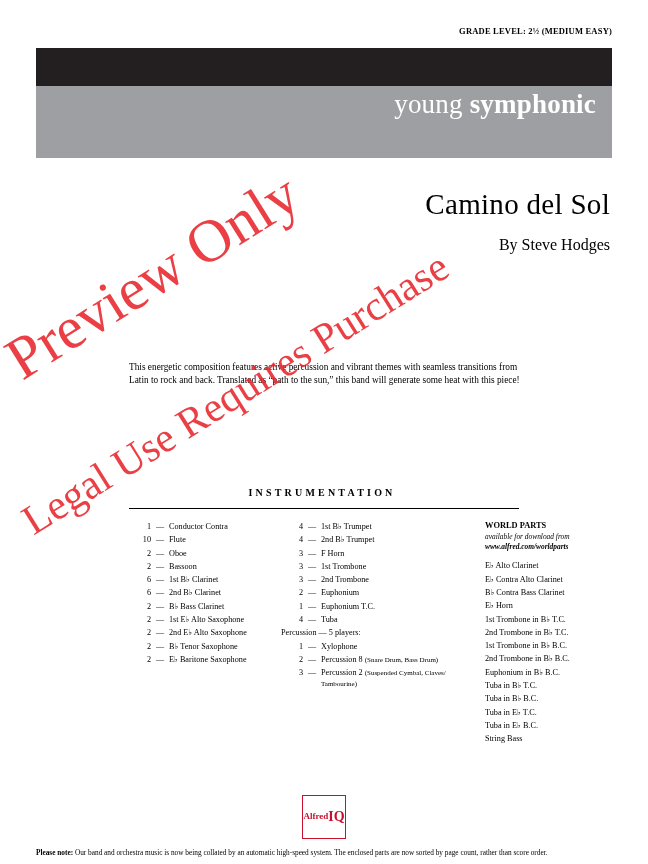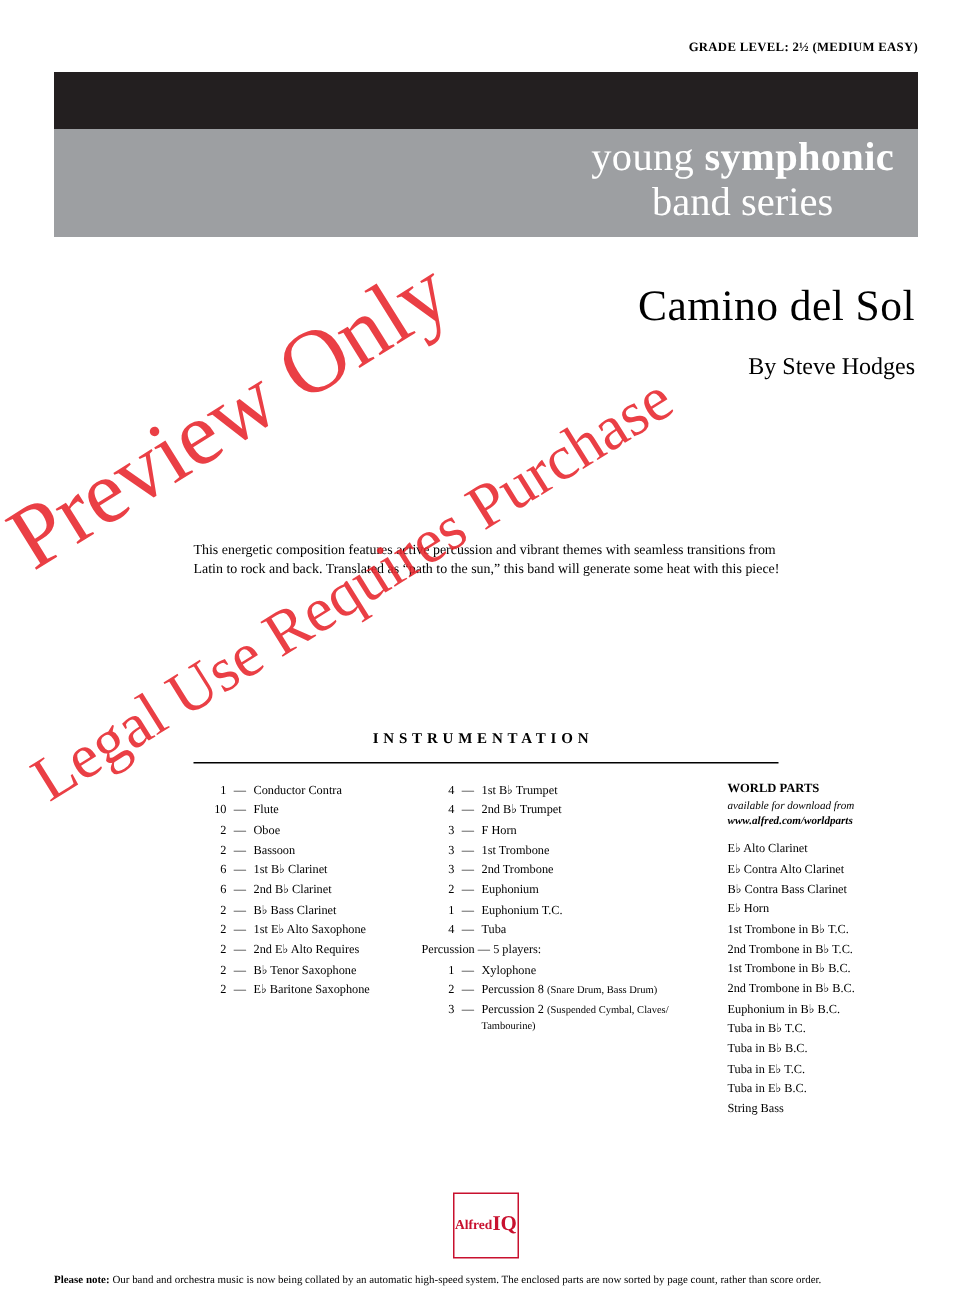--- a/index.html
+++ b/index.html
@@ -267,21 +267,20 @@
 </head>
 <body>
 
 <div class="grade-level">GRADE LEVEL: 2½ (MEDIUM EASY)</div>
 
 <div class="banner">
   <div class="banner-black"></div>
   <div class="banner-gray"></div>
   <div class="banner-text">
     <div class="banner-line1"><span>young </span><span class="bold">symphonic</span></div>
-    <div class="banner-line2">band series</div>
   </div>
 </div>
 
 <div class="title">Camino del Sol</div>
 <div class="composer">By Steve Hodges</div>
 
 <div class="description">This energetic composition features active percussion and vibrant themes with seamless transitions from Latin to rock and back. Translated as “path to the sun,” this band will generate some heat with this piece!</div>
 
 <div class="instr-heading">INSTRUMENTATION</div>
 <div class="instr-rule"></div>
@@ -325,21 +324,21 @@
         <span class="nm">B♭ Bass Clarinet</span>
       </div>
     <div class="line">
         <span class="qty">2</span>
         <span class="dash">—</span>
         <span class="nm">1st E♭ Alto Saxophone</span>
       </div>
     <div class="line">
         <span class="qty">2</span>
         <span class="dash">—</span>
-        <span class="nm">2nd E♭ Alto Requires</span>
+        <span class="nm">2nd E♭ Alto Saxophone</span>
       </div>
     <div class="line">
         <span class="qty">2</span>
         <span class="dash">—</span>
         <span class="nm">B♭ Tenor Saxophone</span>
       </div>
     <div class="line">
         <span class="qty">2</span>
         <span class="dash">—</span>
         <span class="nm">E♭ Baritone Saxophone</span>

